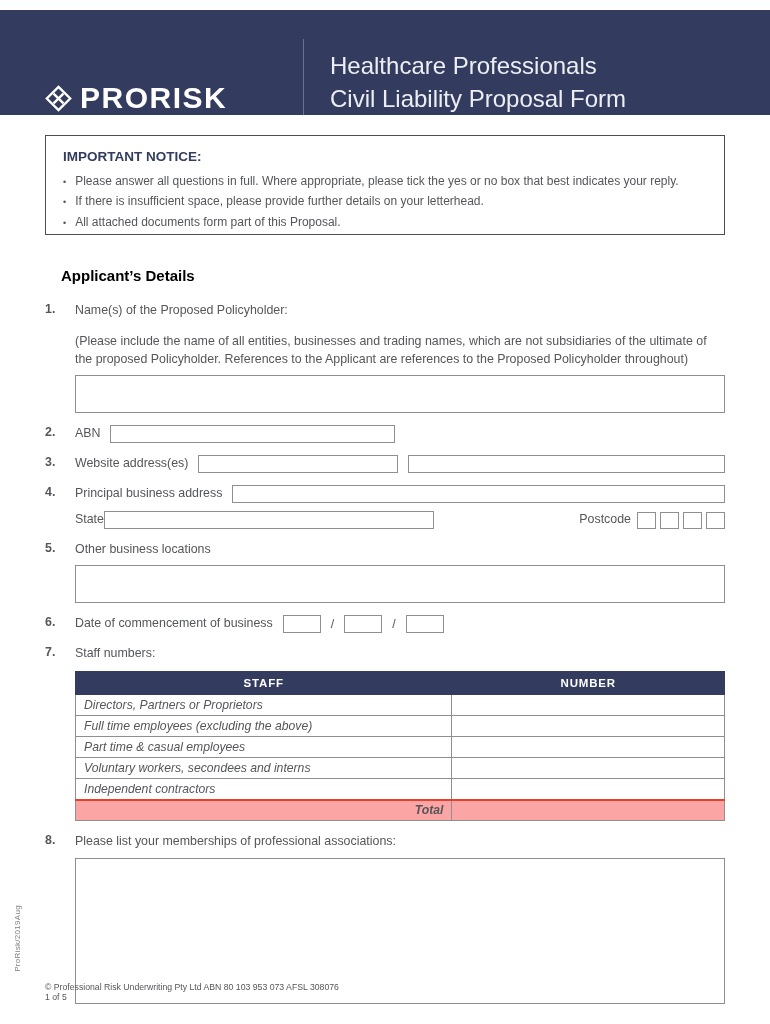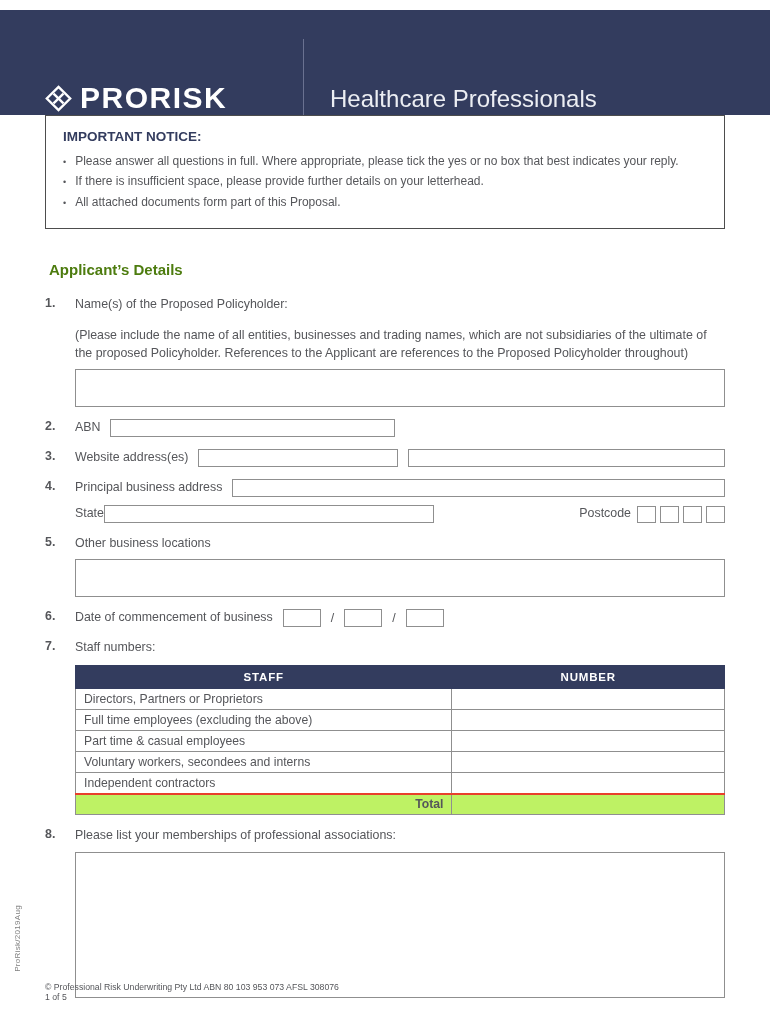--- a/index.html
+++ b/index.html
@@ -13,25 +13,25 @@
     margin-top:10px; height:105px; background:#333C5E;
     display:flex; align-items:flex-end; padding-left:45px;
   }
   .logo { display:flex; align-items:center; gap:8px; color:#fff; width:258px; }
   .logo-mark { width:27px; height:27px; flex:0 0 auto; }
   .logo-text { font-size:30px; font-weight:bold; letter-spacing:1.5px; }
   .banner-divider { width:1px; height:76px; background:#6a7190; margin-right:26px; }
   .banner-title { color:#eceef3; font-size:24px; line-height:1.35; font-weight:normal; }
   
   .content { padding:0 45px; }
-  .notice-box { border:1.4px solid #4d4d4d; padding:13px 17px 16px; }
+  .notice-box { border:1.4px solid #4d4d4d; margin-top:20px; padding:13px 17px 2px; }
   .notice-title { color:#333C5E; font-weight:bold; font-size:13.5px; margin-bottom:7px; }
   .notice-item { display:flex; gap:9px; font-size:12px; line-height:1.7; color:#55565a; }
   .notice-bullet { font-size:9px; padding-top:4px; color:#55565a; }
-  .section-title { color:#4d7c0f; font-size:15px; font-weight:bold; margin:32px 4px 18px; }
+  .section-title { color:#000000; font-size:15px; font-weight:bold; margin:32px 16px 18px; }
   .q { display:grid; grid-template-columns:30px 1fr; margin-bottom:12px; font-size:12.4px; }
   .q-num { font-weight:bold; color:#55565a; }
   .q-label { line-height:1.45; }
   .q-sub { line-height:1.45; margin-top:13px; }
   .row { display:flex; align-items:center; gap:10px; }
   .row + .row { margin-top:8px; }
   .spread { justify-content:space-between; }
   .group { display:flex; align-items:center; }
   .pc-group { display:flex; align-items:center; gap:4px; margin-left:6px; }
   input.box, textarea.box {
@@ -48,23 +48,23 @@
   .w-state { width:330px; }
   .pc-box { width:19px; height:17px; border:1px solid #8f8f8f; background:#fff; }
   .date-box { width:38px; height:18px; border:1px solid #8f8f8f; background:#fff; }
   .sep { color:#55565a; }
   
   table.staff { width:100%; border-collapse:collapse; margin-top:8px; font-size:12.2px; }
   table.staff th {
     background:#333C5E; color:#fff; font-size:11.5px; letter-spacing:0.8px;
     padding:5px 0; border:1px solid #333C5E; font-weight:bold;margin-left:40px;
   }
-  table.staff td { border:1px solid #8f8f8f; height:21px; padding:0 8px; color:#55565a; }
+  table.staff td { border:1px solid #8f8f8f; height:21px; padding:0 8px; color:#55565a;font-style:italic; }
   .col-staff { width:58%; }
-  tr.total-row td { background:#bef264; border-top:2px solid #E8402C; }
+  tr.total-row td { background:#fca5a5; border-top:2px solid #E8402C; }
   td.total-label { text-align:right; font-weight:bold; color:#333C5E; padding-right:10px; }
   
   .side-text {
     position:absolute; left:13px; bottom:52px; writing-mode:vertical-rl;
     transform:rotate(180deg); font-size:8px; color:#808080; letter-spacing:0.3px;
   }
   .footer {
     position:absolute; left:45px; right:45px; bottom:22px;
     display:flex; justify-content:space-between; font-size:8.7px; color:#55565a;flex-direction:column;
   }
@@ -79,20 +79,21 @@
       <svg class="logo-mark" viewBox="0 0 24 24">
         <polygon points="12,1.6 22.4,12 12,22.4 1.6,12" fill="none" stroke="#ffffff" stroke-width="2.1"></polygon>
         <line x1="7.6" y1="7.6" x2="16.4" y2="16.4" stroke="#ffffff" stroke-width="2.1"></line>
         <line x1="16.4" y1="7.6" x2="7.6" y2="16.4" stroke="#ffffff" stroke-width="2.1"></line>
       </svg>
       <span class="logo-text">PRORISK</span>
     </div>
     <div class="banner-divider"></div>
     <div class="banner-title">
       <div>Healthcare Professionals</div>
+      <div>Civil Liability Proposal Form</div>
     </div>
   </header>
 
   <div class="content">
 
     <div class="notice-box">
       <div class="notice-title">IMPORTANT NOTICE:</div>
       <div class="notice-item">
         <span class="notice-bullet">•</span>
         <span>Please answer all questions in full. Where appropriate, please tick the yes or no box that best indicates your reply.</span>

